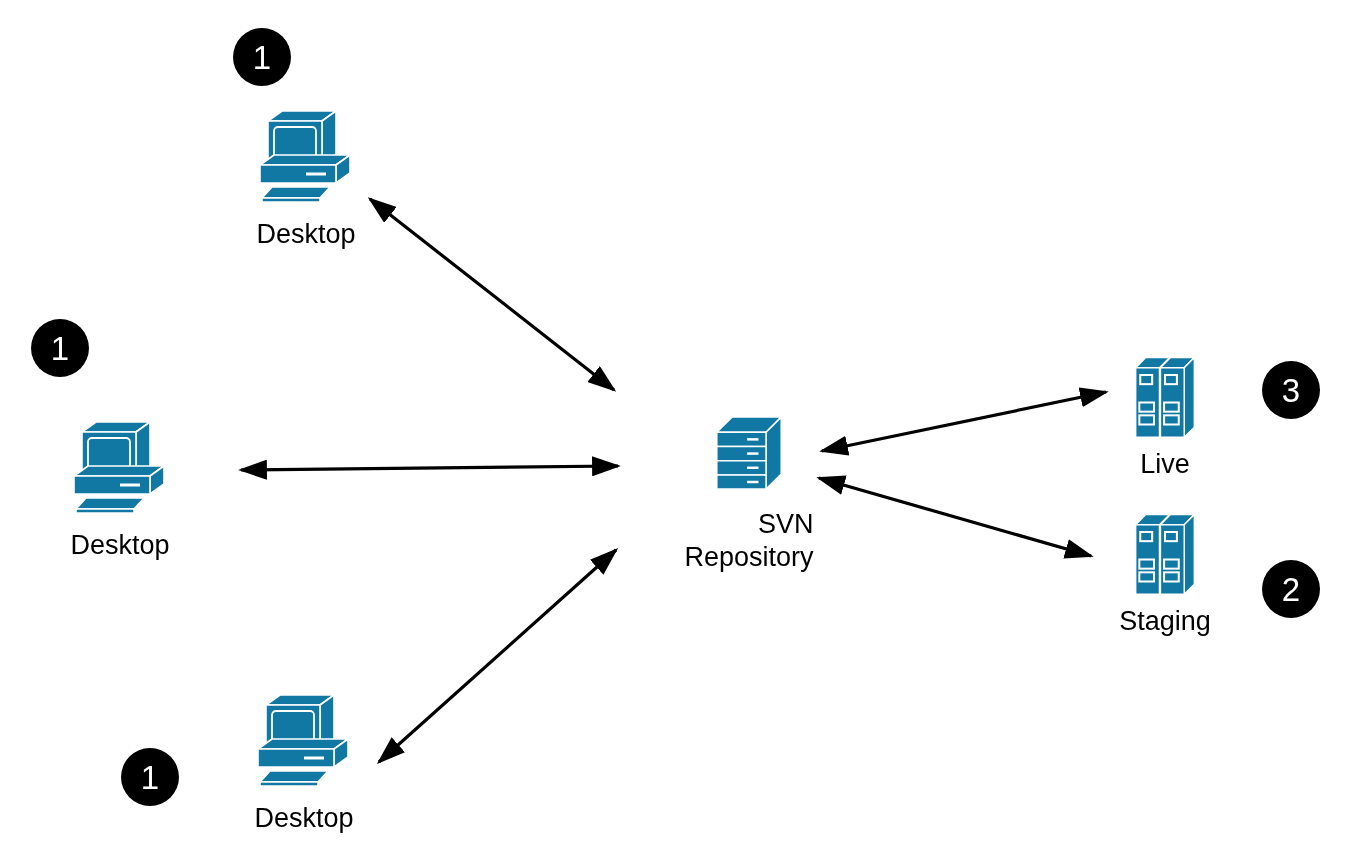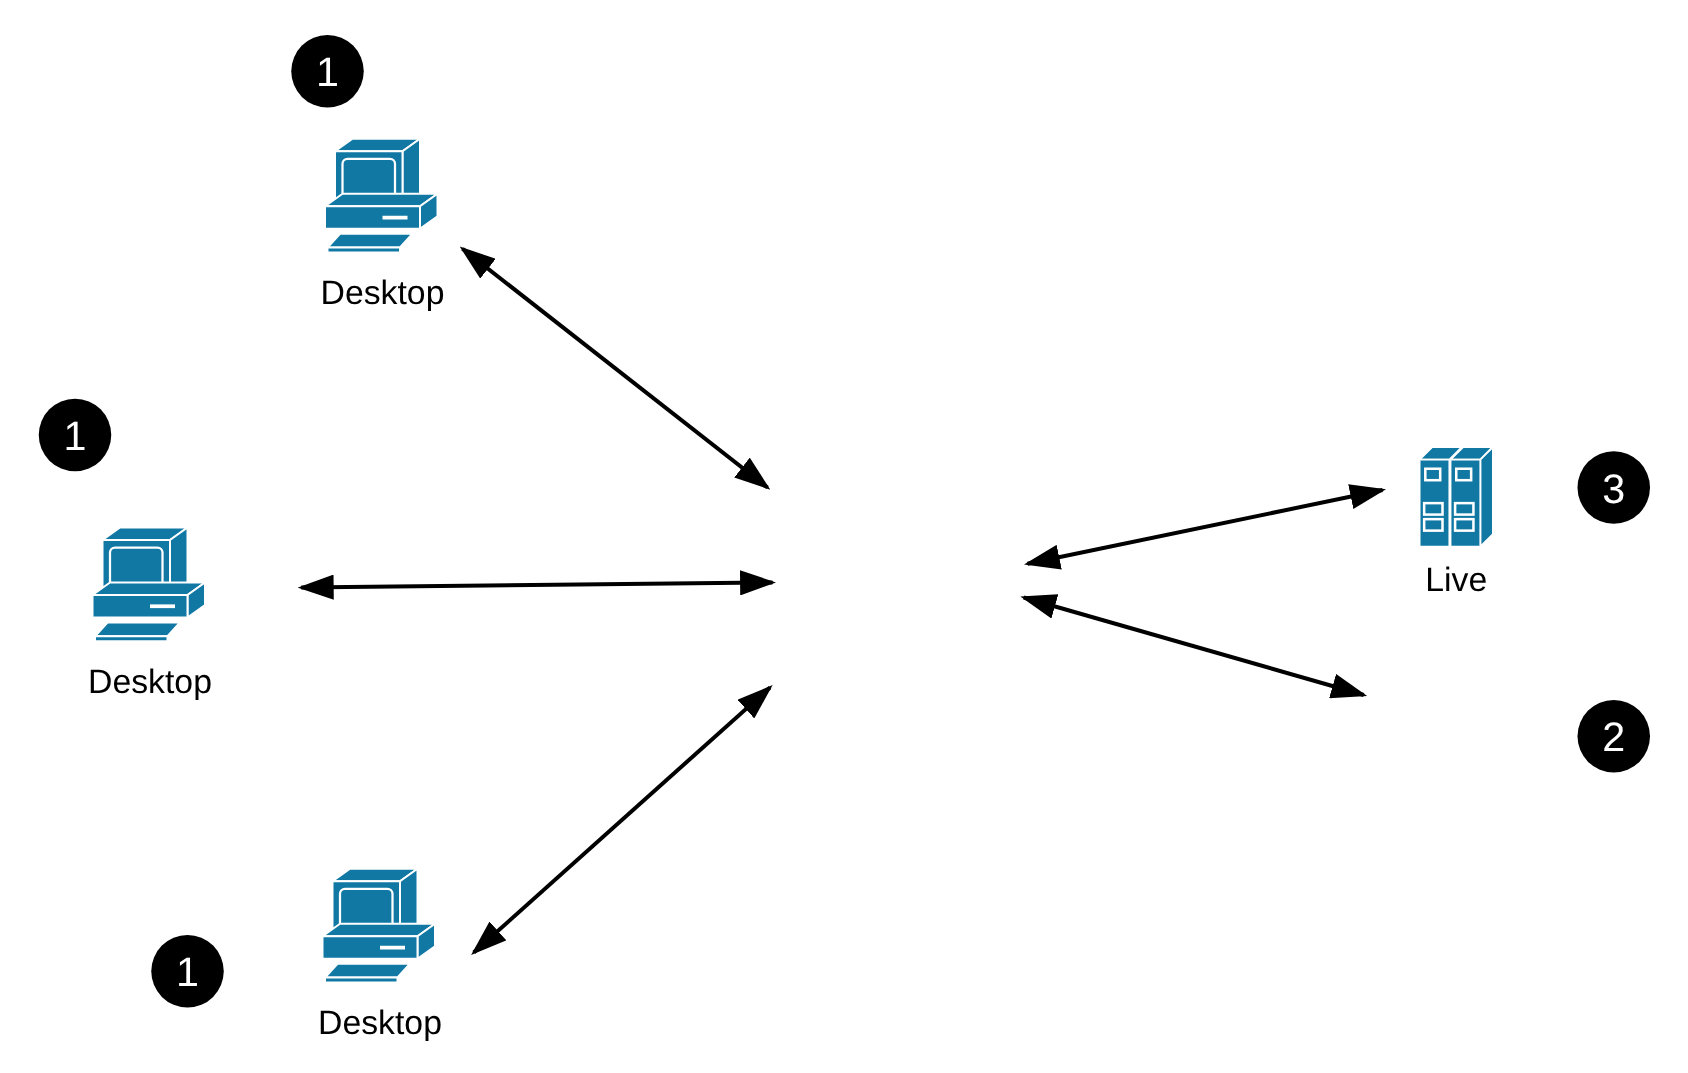--- a/index.html
+++ b/index.html
@@ -141,20 +141,42 @@
         <polygon points="82,56 96,46 96,64 82,74"></polygon>
         <rect x="6" y="56" width="76" height="18"></rect>
         <polygon points="18,78 76,78 66,89 8,89"></polygon>
         <polygon points="8,89 66,89 66,93 8,93"></polygon>
       </g>
       <line x1="52" y1="65" x2="72" y2="65" stroke="#fff" stroke-width="3"></line>
     </svg>
     <div class="label">Desktop</div>
   </div>
 
+  <div class="node node-svn">
+    <svg width="72" height="80" viewBox="0 0 76 84">
+      <g fill="var(--accent)" stroke="#fff" stroke-width="1.6" stroke-linejoin="round">
+        <polygon points="4,18 20,2 72,2 56,18"></polygon>
+        <polygon points="56,18 72,2 72,62 56,78"></polygon>
+        <rect x="4" y="18" width="52" height="15"></rect>
+        <rect x="4" y="33" width="52" height="15"></rect>
+        <rect x="4" y="48" width="52" height="15"></rect>
+        <rect x="4" y="63" width="52" height="15"></rect>
+      </g>
+      <g stroke="#fff" stroke-width="2.6">
+        <line x1="36" y1="25.5" x2="48" y2="25.5"></line>
+        <line x1="36" y1="40.5" x2="48" y2="40.5"></line>
+        <line x1="36" y1="55.5" x2="48" y2="55.5"></line>
+        <line x1="36" y1="70.5" x2="48" y2="70.5"></line>
+      </g>
+    </svg>
+    <div class="label">
+      <div>SVN</div>
+      <div>Repository</div>
+    </div>
+  </div>
 
   <div class="node node-live">
     <svg width="66" height="88" viewBox="0 0 72 96">
       <g fill="var(--accent)" stroke="#fff" stroke-width="1.6" stroke-linejoin="round">
         <polygon points="4,16 15,5 41,5 30,16"></polygon>
         <polygon points="31,16 42,5 68,5 57,16"></polygon>
         <polygon points="57,16 68,5 68,81 57,92"></polygon>
         <rect x="4" y="16" width="26" height="76"></rect>
         <rect x="31" y="16" width="26" height="76"></rect>
       </g>
@@ -163,14 +185,34 @@
         <rect x="36" y="24" width="13" height="10"></rect>
         <rect x="8" y="54" width="16" height="10"></rect>
         <rect x="35" y="54" width="16" height="10"></rect>
         <rect x="8" y="68" width="16" height="10"></rect>
         <rect x="35" y="68" width="16" height="10"></rect>
       </g>
     </svg>
     <div class="label">Live</div>
   </div>
 
+  <div class="node node-staging">
+    <svg width="66" height="88" viewBox="0 0 72 96">
+      <g fill="var(--accent)" stroke="#fff" stroke-width="1.6" stroke-linejoin="round">
+        <polygon points="4,16 15,5 41,5 30,16"></polygon>
+        <polygon points="31,16 42,5 68,5 57,16"></polygon>
+        <polygon points="57,16 68,5 68,81 57,92"></polygon>
+        <rect x="4" y="16" width="26" height="76"></rect>
+        <rect x="31" y="16" width="26" height="76"></rect>
+      </g>
+      <g fill="none" stroke="#fff" stroke-width="2.2">
+        <rect x="9" y="24" width="13" height="10"></rect>
+        <rect x="36" y="24" width="13" height="10"></rect>
+        <rect x="8" y="54" width="16" height="10"></rect>
+        <rect x="35" y="54" width="16" height="10"></rect>
+        <rect x="8" y="68" width="16" height="10"></rect>
+        <rect x="35" y="68" width="16" height="10"></rect>
+      </g>
+    </svg>
+    <div class="label">Staging</div>
+  </div>
 
 </div>
 
 </body></html>

